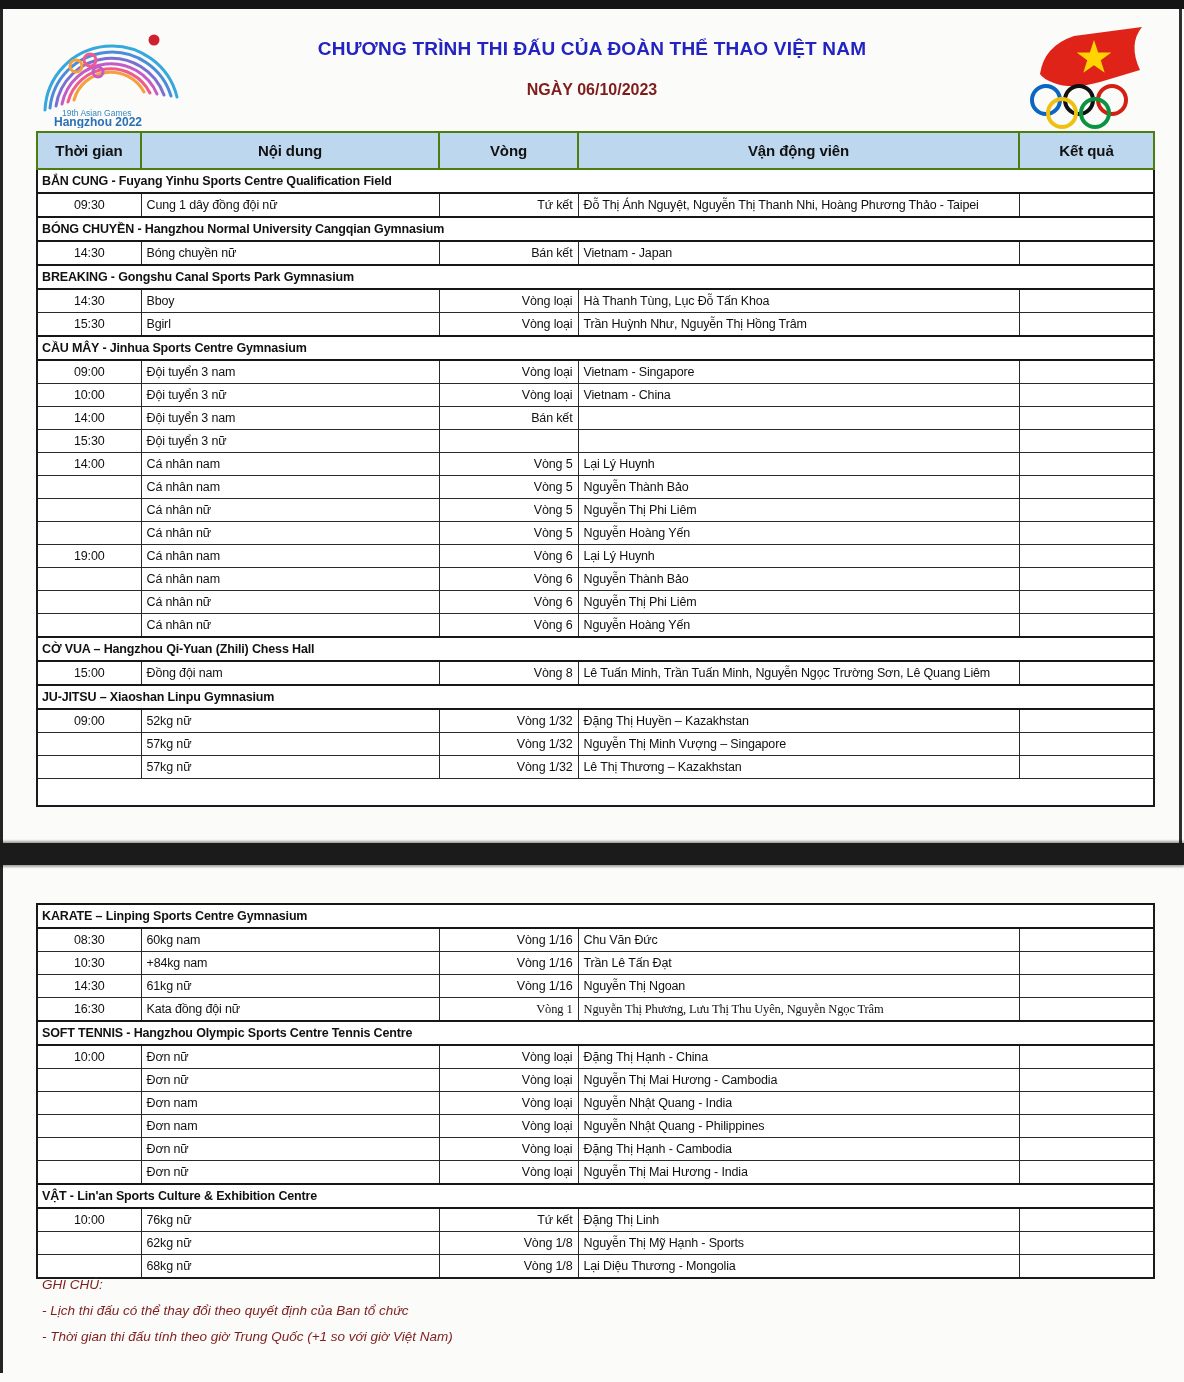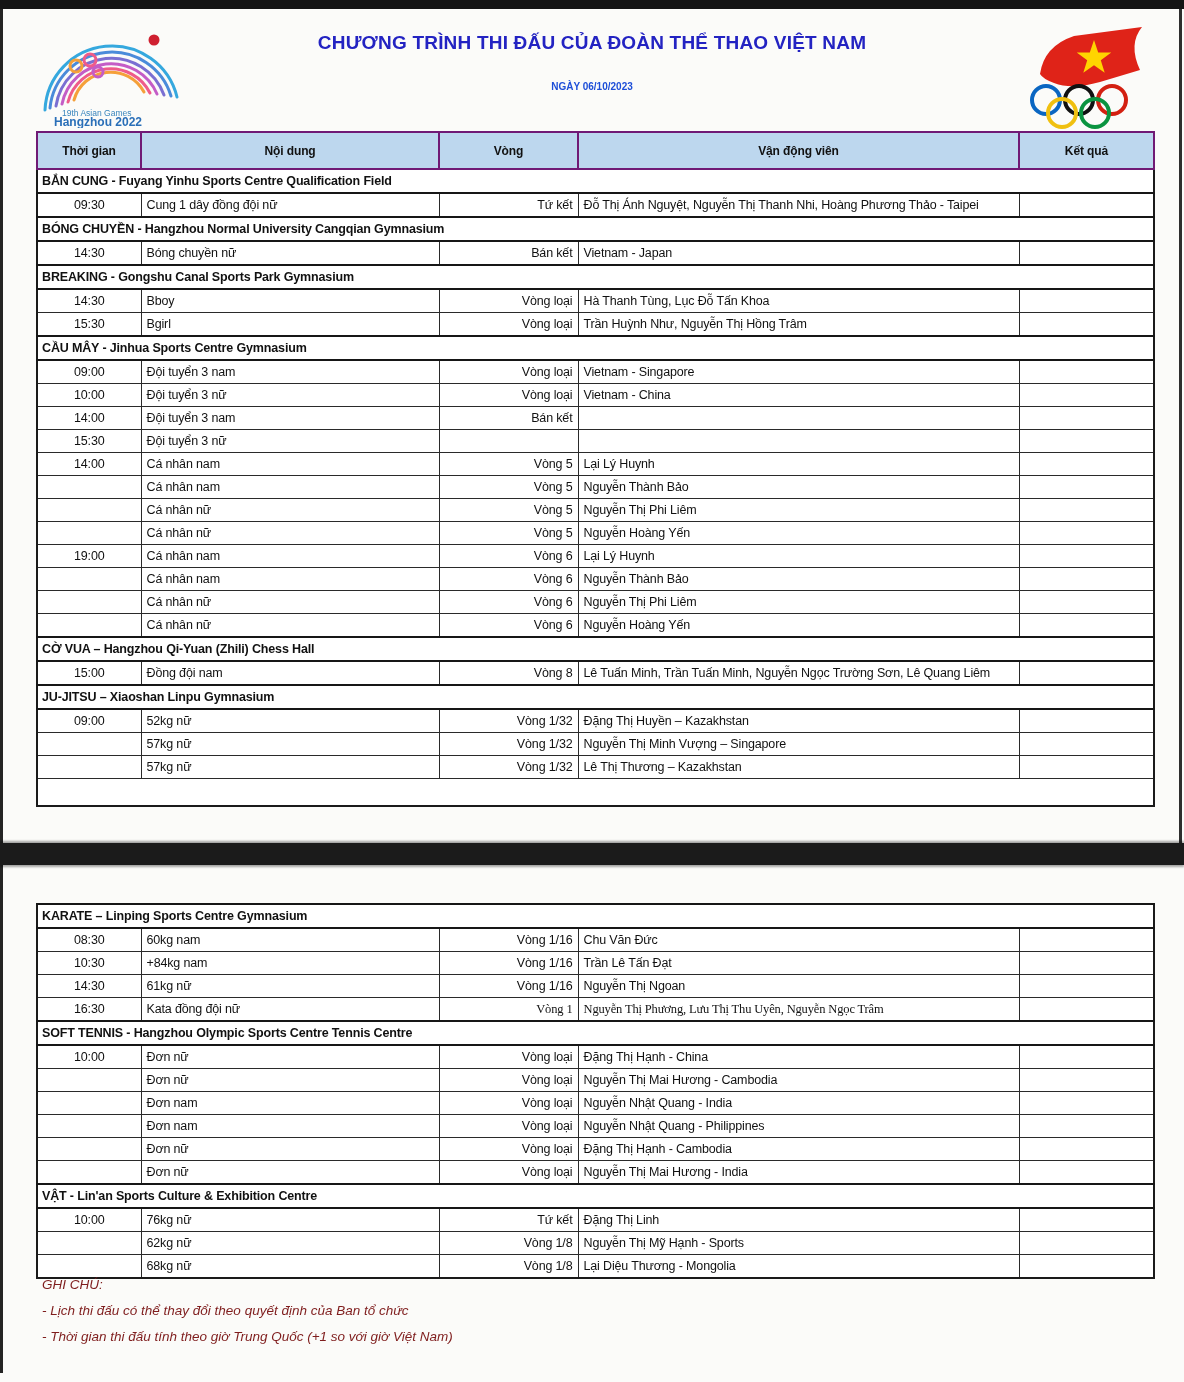--- a/index.html
+++ b/index.html
@@ -8,34 +8,34 @@
     font-family:"Liberation Sans", sans-serif;color:#111;
     overflow:hidden;
   }
   
   .top-strip{position:absolute;top:0;left:0;width:1184px;height:9px;background:#141414;}
   .mid-band{position:absolute;top:843px;left:0;width:1184px;height:22px;background:#1b1b1b;box-shadow:0 2px 2px rgba(0,0,0,.35), 0 -2px 2px rgba(0,0,0,.35);}
   .edge-left{position:absolute;top:9px;left:0;width:3px;height:1364px;background:#242424;}
   .edge-right{position:absolute;top:9px;left:1179px;width:3px;height:836px;background:#2e2e2e;}
 
   
-  .doc-title{position:absolute;top:32px;left:0;width:1184px;text-align:center;
+  .doc-title{position:absolute;top:38px;left:0;width:1184px;text-align:center;
     color:#2323c2;font-weight:bold;font-size:19px;letter-spacing:.2px;}
   .doc-date{position:absolute;top:81px;left:0;width:1184px;text-align:center;
-    color:#1d4ed8;font-weight:bold;font-size:10px;}
+    color:#7f1d1d;font-weight:bold;font-size:16px;}
   .logo-asiad{position:absolute;left:36px;top:30px;width:152px;height:98px;}
   .logo-voc{position:absolute;left:1016px;top:24px;width:140px;height:106px;}
 
   
   table.sched{position:absolute;left:36px;border-collapse:collapse;table-layout:fixed;width:1117px;background:#fff;}
   #table1{top:131px;}
   #table2{top:903px;}
   table.sched th{
-    background:#bdd7ee;border:2px solid #701a75;height:33px;
-    font-size:12px;font-weight:bold;text-align:center;letter-spacing:-0.1px;
+    background:#bdd7ee;border:2px solid #4d7c0f;height:33px;
+    font-size:15px;font-weight:bold;text-align:center;letter-spacing:-0.1px;
   }
   table.sched td{
     border:1.2px solid #2a2a2a;height:22px;font-size:12.5px;letter-spacing:-0.15px;
     padding:0 5px;vertical-align:middle;overflow:hidden;white-space:nowrap;
   }
   table.sched{border:2px solid #1a1a1a;}
   tr.section-row td{
     font-weight:bold;border-top:2px solid #161616;border-bottom:2px solid #161616;
     padding-left:4px;
   }

